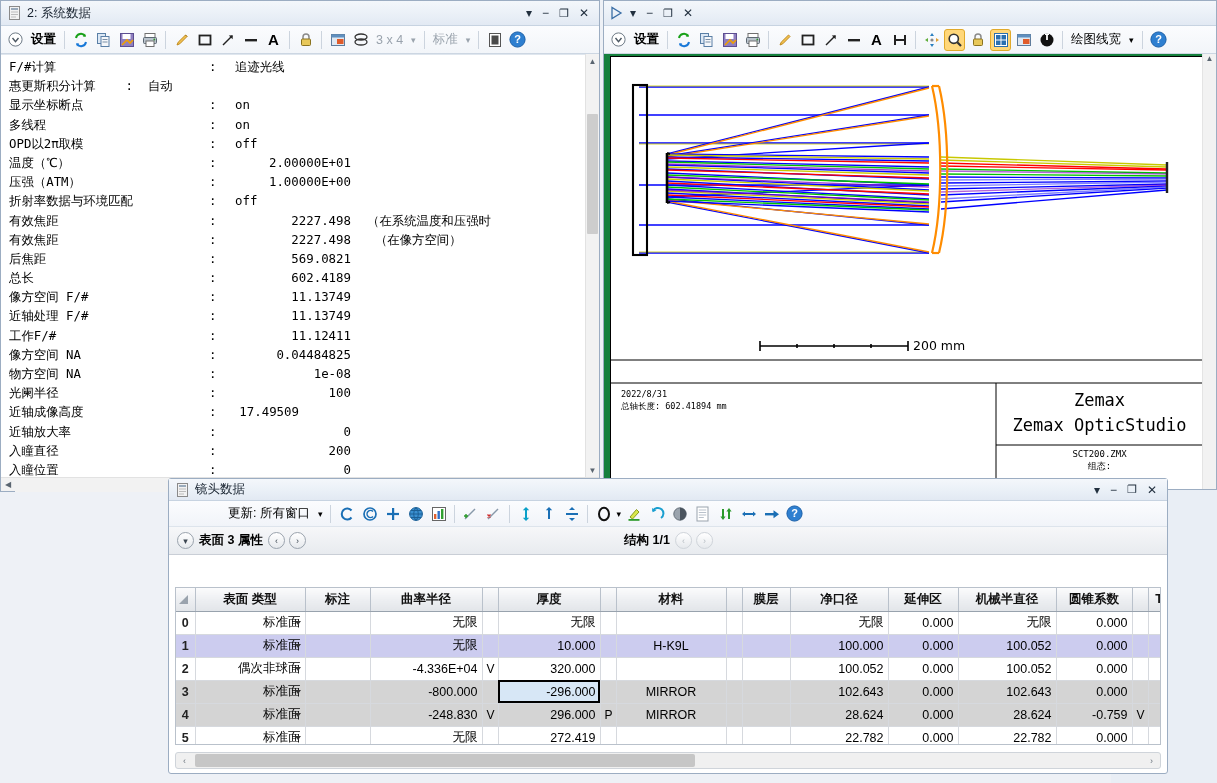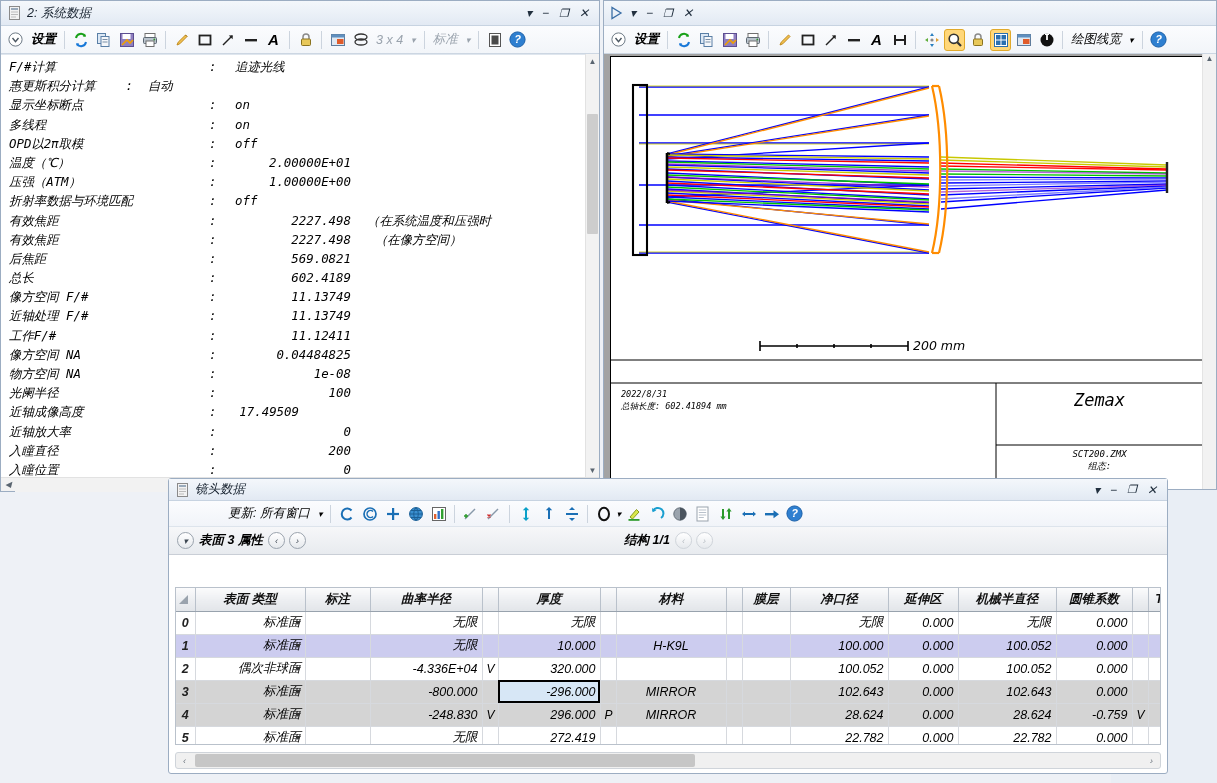--- a/index.html
+++ b/index.html
@@ -5,21 +5,21 @@
   * { box-sizing: border-box; }
   html, body {
     margin: 0; padding: 0;
     width: 1217px; height: 783px;
     overflow: hidden;
     background: #e9eef5;
     font-family: "Liberation Sans", sans-serif;
     font-size: 12px;
     color: #000;
   }
-  #root { position: relative; width: 1111px; height: 783px; background:#eef1f6;font-style:italic; }
+  #root { position: relative; width: 1111px; height: 783px; background:#eef1f6; }
 
   
   .win {
     position: absolute;
     background: #fff;
     border: 1px solid #9fb0c4;
     box-shadow: 0 0 0 1px rgba(255,255,255,.6) inset;
   }
   .titlebar {
     height: 25px;
@@ -97,21 +97,21 @@
   .hscroll {
     position: absolute; left: 0; right: 0; bottom: 0; height: 14px;
     background: #f2f2f2; border-top: 1px solid #e2e2e2;
     display: flex; align-items: center;
   }
   .hscroll .arrow { width: 14px; text-align:center; font-size: 8px; color:#5a6570; }
   .hscroll .track { flex: 1 1 auto; height: 14px; background:#f2f2f2; }
 
   
   #winLay { left: 603px; top: 0; width: 614px; height: 490px; border-color:#9cadc2; }
-  #layBody { position: absolute; left:0; right:0; top: 53px; bottom: 0; background:#a3a3a3; overflow:hidden; }
+  #layBody { position: absolute; left:0; right:0; top: 53px; bottom: 0; background:#15803d; overflow:hidden; }
   #layCanvasWrap {
     position:absolute; left:6px; top:2px; right:14px; bottom:0;
     border: 1px solid #000; background: #fff;
   }
   .vscroll2 {
     position:absolute; right:0; top:53px; bottom:0; width:14px; background:#f2f2f2; border-left:1px solid #e4e4e4;
   }
 
   
   #winLens { left: 168px; top: 478px; width: 1000px; height: 296px; border-color:#9cadc2; border-radius: 3px; }
@@ -626,20 +626,21 @@
 
 
         <div class="mono-small" style="position:absolute;left:10px;top:332px;font-size:8.5px;">2022/8/31</div>
         <div class="mono-small" style="position:absolute;left:10px;top:344px;font-size:8.5px;">
           <span>总轴长度:</span>
           <span>602.41894</span>
           <span>mm</span>
         </div>
 
         <div class="mono-small" style="position:absolute;left:385px;width:207px;top:333px;text-align:center;font-size:17px;">Zemax</div>
+        <div class="mono-small" style="position:absolute;left:385px;width:207px;top:358px;text-align:center;font-size:17px;">Zemax OpticStudio</div>
         <div class="mono-small" style="position:absolute;left:385px;width:207px;top:392px;text-align:center;font-size:9px;">SCT200.ZMX</div>
         <div class="mono-small" style="position:absolute;left:385px;width:207px;top:403px;text-align:center;font-size:9px;">组态:</div>
       </div>
     </div>
 
     <div class="vscroll2">
       <div style="height:14px;text-align:center;font-size:8px;color:#5a6570;">▲</div>
     </div>
   </div>
 

